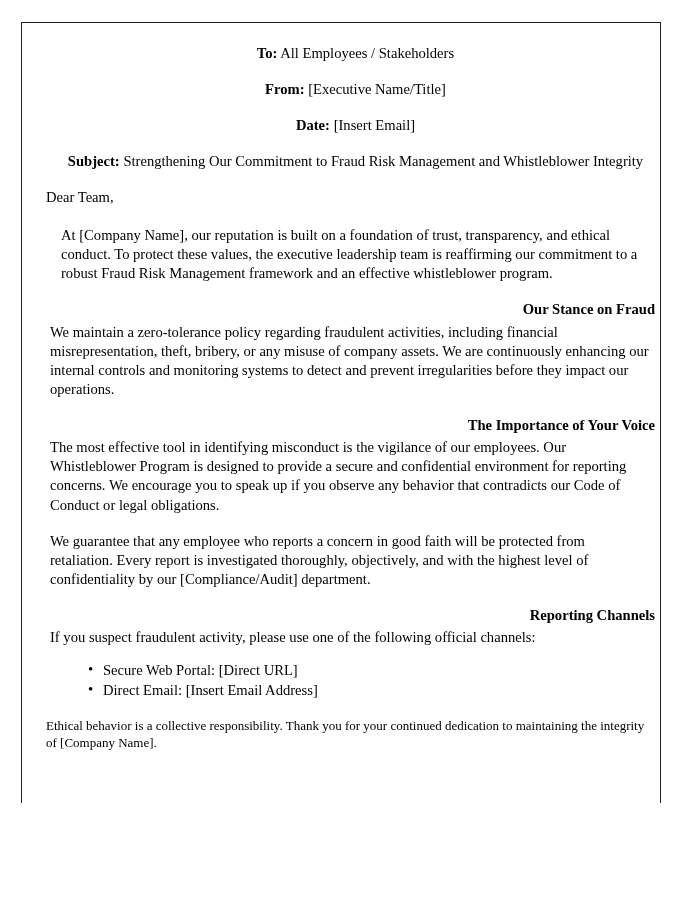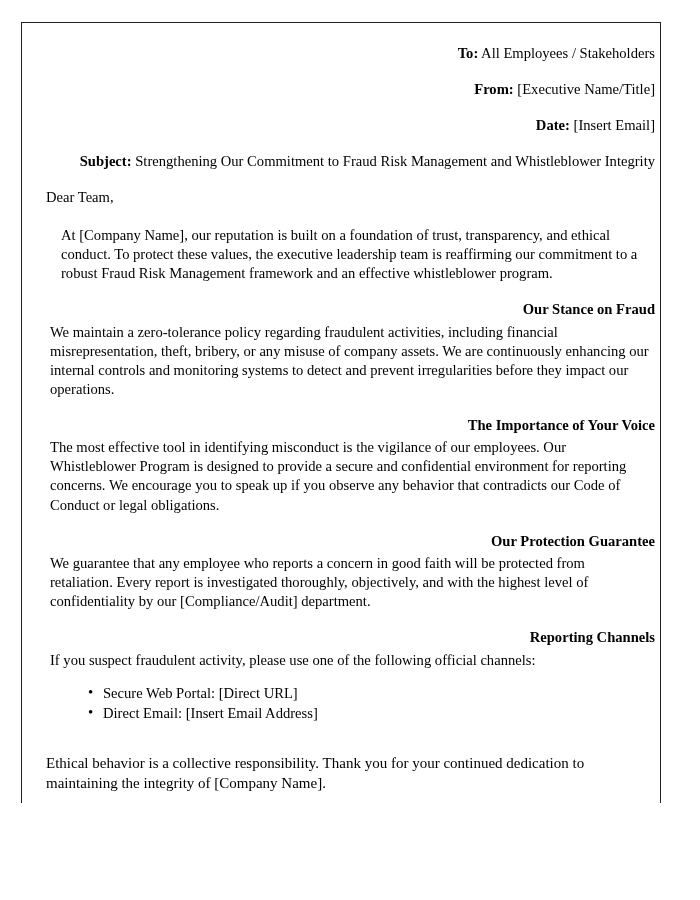--- a/index.html
+++ b/index.html
@@ -34,21 +34,21 @@
     position: absolute;
     left: 46px;
     top: 44px;
     width: 609px;
   }
 
   .field-line {
     font-size: 14.6px;
     line-height: 1.30;
     margin: 0 0 17px 10px;
-    text-align: right;
+    text-align: center;
   }
   .field-label {
     font-weight: bold;
   }
 
   .salutation {
     font-size: 14.6px;
     line-height: 1.30;
     margin: 4px 0 19px 0;
   }
@@ -92,23 +92,23 @@
   ul.channel-list li::before {
     content: "\2022";
     position: absolute;
     left: 0;
     top: -1px;
     font-size: 15px;
     line-height: 1.30;
   }
 
   .closing {
-    font-size: 15px;
+    font-size: 13px;
     line-height: 1.305;
-    margin: 31px 0 0 0;
+    margin: 18px 0 0 0;
     text-align: left;
   }
 </style>
 </head>
 <body>
 
 <div id="page-frame"></div>
 
 <div id="doc-body">
 
@@ -140,21 +140,20 @@
     <p class="section-heading">Our Stance on Fraud</p>
     <p class="section-body">We maintain a zero-tolerance policy regarding fraudulent activities, including financial misrepresentation, theft, bribery, or any misuse of company assets. We are continuously enhancing our internal controls and monitoring systems to detect and prevent irregularities before they impact our operations.</p>
   </div>
 
   <div class="section">
     <p class="section-heading">The Importance of Your Voice</p>
     <p class="section-body">The most effective tool in identifying misconduct is the vigilance of our employees. Our Whistleblower Program is designed to provide a secure and confidential environment for reporting concerns. We encourage you to speak up if you observe any behavior that contradicts our Code of Conduct or legal obligations.</p>
   </div>
 
   <div class="section">
-    <p class="section-heading">Our Protection Guarantee</p>
     <p class="section-body">We guarantee that any employee who reports a concern in good faith will be protected from retaliation. Every report is investigated thoroughly, objectively, and with the highest level of confidentiality by our [Compliance/Audit] department.</p>
   </div>
 
   <div class="section">
     <p class="section-heading">Reporting Channels</p>
     <p class="section-body">If you suspect fraudulent activity, please use one of the following official channels:</p>
     <ul class="channel-list">
       <li>Secure Web Portal: [Direct URL]</li>
       <li>Direct Email: [Insert Email Address]</li>
     </ul>

